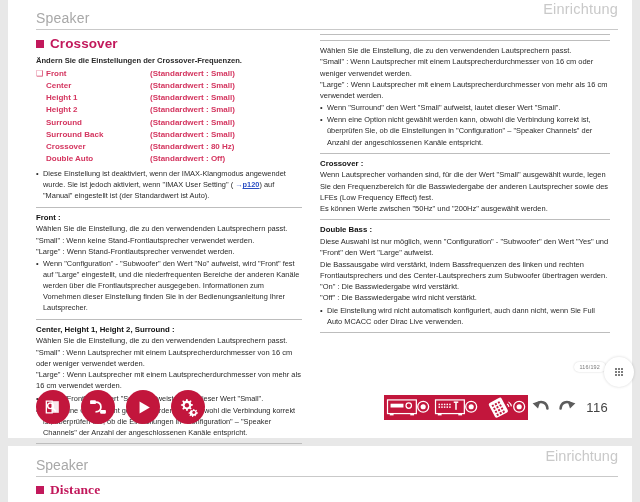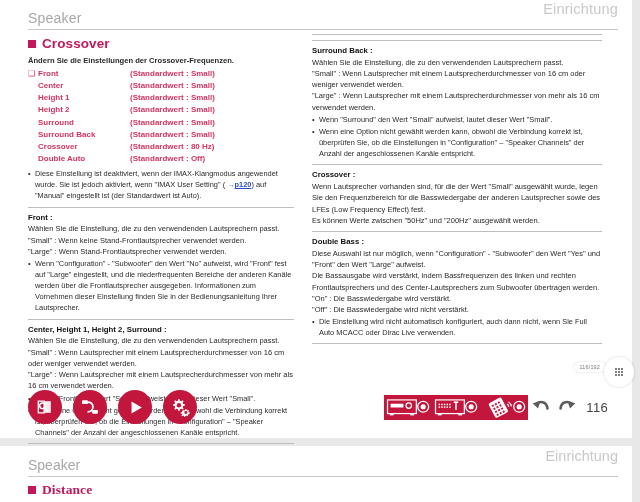--- a/index.html
+++ b/index.html
@@ -6,21 +6,21 @@
     margin: 0; padding: 0;
     width: 640px; height: 502px;
     background: #e8e8e8;
     font-family: "Liberation Sans", sans-serif;
     overflow: hidden;
   }
   #app { position: relative; width: 640px; height: 502px; }
 
   .page {
     position: absolute;
-    left: 0; right: 8px;
+    left: 8px; right: 8px;
     background: #ffffff;
     box-sizing: border-box;
   }
   .page-current { top: 0; height: 438px; }
   .page-next { top: 446px; height: 60px; overflow: hidden; }
 
   .page-head {
     position: relative;
     height: 30px;
   }
@@ -83,21 +83,21 @@
   
   .params { margin: 0 0 3px 0; }
   .prow {
     display: flex;
     font-size: 8px;
     font-weight: bold;
     color: #d4355f;
     line-height: 1.52;
   }
   .prow .mark { width: 10px; flex: 0 0 auto; text-align: left; font-weight: normal; }
-  .prow .nm { width: 92px; flex: 0 0 auto; }
+  .prow .nm { width: 104px; flex: 0 0 auto; }
   .prow .dv { flex: 1; }
 
   .note {
     display: flex;
     font-size: 7.4px;
     color: #2a2a2a;
     line-height: 1.5;
     margin-top: 1px;
   }
   .note .bul { width: 7px; flex: 0 0 auto; }
@@ -293,21 +293,20 @@
               <span class="bdy">Wenn eine Option nicht gewählt werden kann, obwohl die Verbindung korrekt ist, überprüfen Sie, ob die Einstellungen in "Configuration" – "Speaker Channels" der Anzahl der angeschlossenen Kanäle entspricht.</span>
             </div>
             <hr class="sep">
           </div>
       </div>
 
       <div class="col col-right">
         <hr class="sep-top">
         <div>
             <hr class="sep">
-            <div class="blk-title">Surround Back :</div>
             <p class="blk-p">Wählen Sie die Einstellung, die zu den verwendenden Lautsprechern passt.</p>
             <p class="blk-p">"Small" : Wenn Lautsprecher mit einem Lautsprecherdurchmesser von 16 cm oder weniger verwendet werden.</p>
             <p class="blk-p">"Large" : Wenn Lautsprecher mit einem Lautsprecherdurchmesser von mehr als 16 cm verwendet werden.</p>
             <div class="note">
               <span class="bul">•</span>
               <span class="bdy">Wenn "Surround" den Wert "Small" aufweist, lautet dieser Wert "Small".</span>
             </div>
             <div class="note">
               <span class="bul">•</span>
               <span class="bdy">Wenn eine Option nicht gewählt werden kann, obwohl die Verbindung korrekt ist, überprüfen Sie, ob die Einstellungen in "Configuration" – "Speaker Channels" der Anzahl der angeschlossenen Kanäle entspricht.</span>

